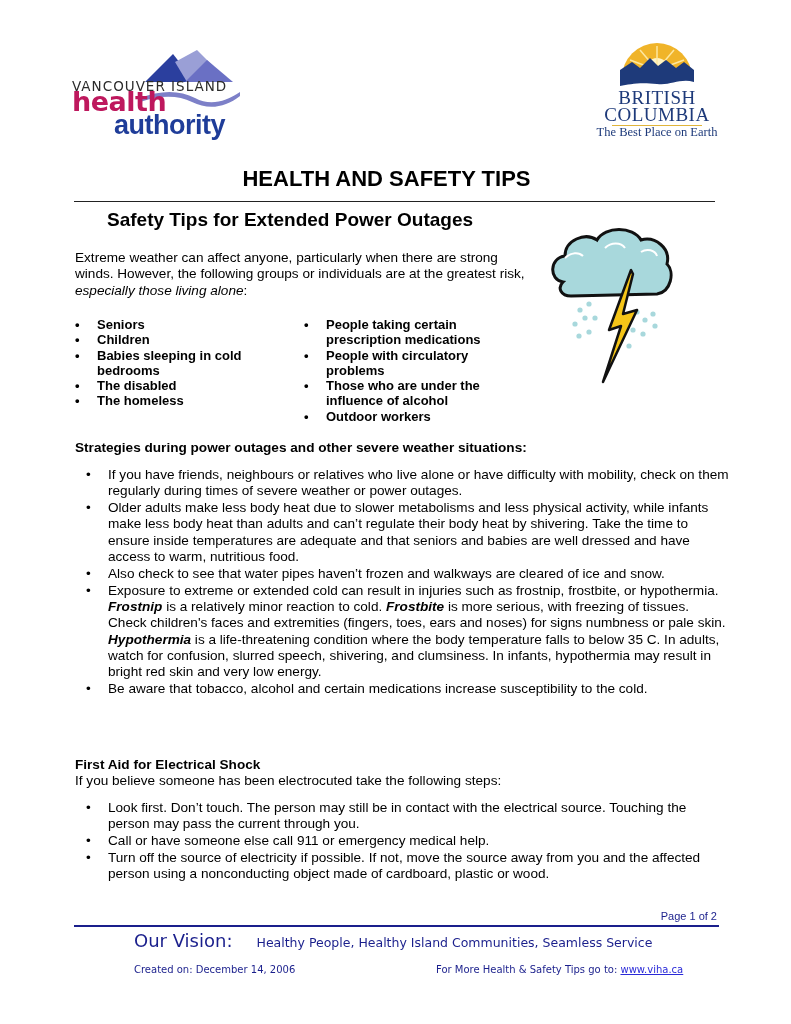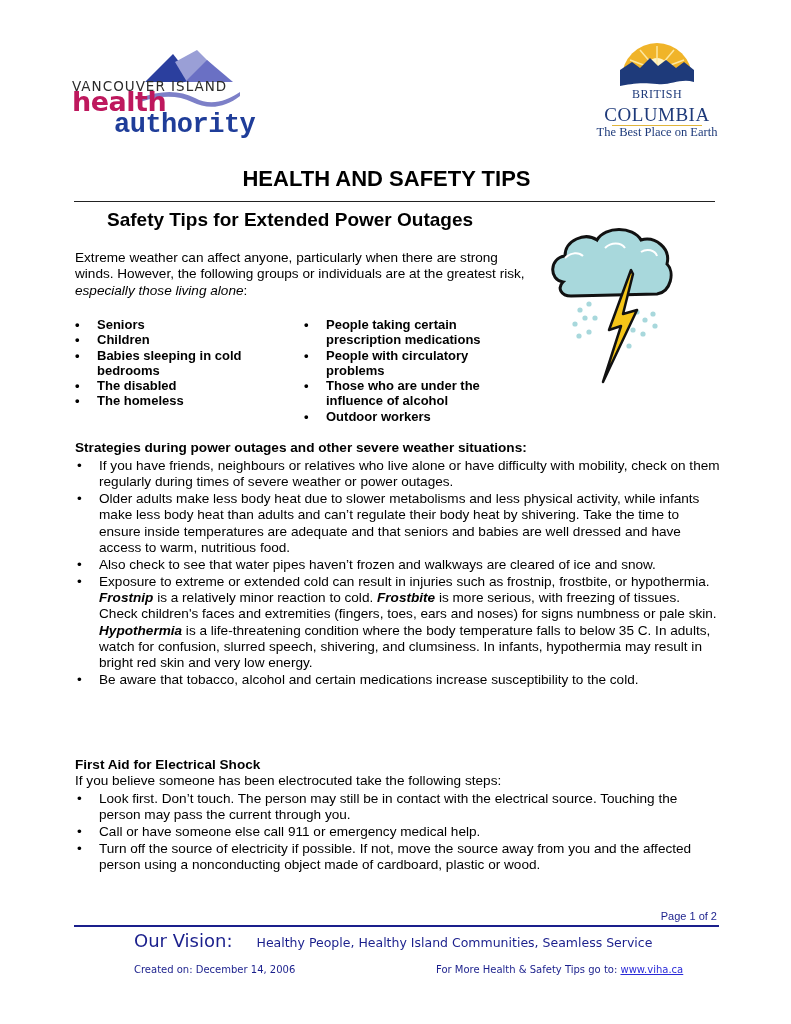--- a/index.html
+++ b/index.html
@@ -8,28 +8,28 @@
   .abs { position: absolute; }
 
   
   #viha-logo { left: 70px; top: 50px; width: 180px; height: 95px; }
   #viha-logo .mtn { position: absolute; left: 75px; top: 0; }
   #viha-logo .line1 { position: absolute; left: 2px; top: 28px; font-family: "DejaVu Sans", sans-serif;
       font-size: 13.5px; letter-spacing: 1px; color: #2b2b2b; white-space: nowrap; }
   #viha-logo .wave { position: absolute; left: 70px; top: 40px; }
   #viha-logo .line2 { position: absolute; left: 2px; top: 38px; font-family: "DejaVu Sans", sans-serif;
       font-size: 27px; font-weight: bold; color: #be185d; line-height: 28px; letter-spacing: -0.5px; }
-  #viha-logo .line3 { position: absolute; left: 44px; top: 61px; font-family: Liberation Mono, monospace;
+  #viha-logo .line3 { position: absolute; left: 44px; top: 61px; font-family: Liberation Sans, sans-serif;
       font-size: 27px; font-weight: bold; color: #1f3d99; line-height: 28px; letter-spacing: -0.5px; }
 
   #bc-logo { left: 592px; top: 38px; width: 130px; height: 105px; }
   #bc-logo .sun { position: absolute; left: 28px; top: 0; }
   #bc-logo .bt { position: absolute; left: 0; width: 130px; text-align: center;
       font-family: "Liberation Serif", serif; color: #1e3a7a; }
-  #bc-logo .b1 { top: 49px; font-size: 12px; letter-spacing: 0.5px; }
+  #bc-logo .b1 { top: 49px; font-size: 19px; letter-spacing: 0.5px; }
   #bc-logo .b2 { top: 66px; font-size: 19px; letter-spacing: 0.5px; }
   #bc-logo .rule { position: absolute; left: 20px; width: 90px; top: 87px; height: 1px; background: #e0b43a; }
   #bc-logo .b3 { top: 87px; font-size: 12.5px; }
 
   
   #main-title { left: 0; width: 773px; top: 166px; text-align: center; font-size: 22px; font-weight: bold; }
   #title-rule { left: 74px; width: 641px; top: 201px; height: 0; border-top: 1.5px solid #222; }
   #sub-title { left: 107px; top: 209px; font-size: 19px; font-weight: bold; }
 
   .para { font-size: 13.6px; line-height: 16.4px; }
@@ -37,21 +37,21 @@
 
   ul.list { list-style: none; margin: 0; padding: 0; font-weight: bold; }
   ul.list li { position: relative; padding-left: 22px; font-size: 13px; line-height: 15.3px; }
   ul.list li::before { content: "\2022"; position: absolute; left: 0; top: 0; }
   #groups-left { left: 75px; top: 317px; width: 170px; }
   #groups-right { left: 304px; top: 317px; width: 190px; }
 
   #storm-icon { left: 545px; top: 222px; }
 
   #strategies-heading { left: 75px; top: 440px; font-size: 13.6px; font-weight: bold; }
-  ul.blist { list-style: none; margin: 1px; padding: 0; }
+  ul.blist { list-style: none; margin: 10px; padding: 0; }
   ul.blist li { position: relative; padding-left: 23px; font-size: 13.6px; line-height: 16.3px; margin-bottom: 0.6px; }
   ul.blist li::before { content: "\2022"; position: absolute; left: 1px; top: 0; }
   #strategies-list { left: 75px; top: 457px; width: 645px; }
 
   #firstaid-heading { left: 75px; top: 757px; font-size: 13.6px; font-weight: bold; }
   #firstaid-intro { left: 75px; top: 773px; font-size: 13.6px; line-height: 16.3px; }
   #firstaid-list { left: 75px; top: 790px; width: 645px; }
 
   
   #page-num { left: 640px; top: 910px; width: 77px; text-align: right; font-size: 11px; color: #1a1f8c; }

